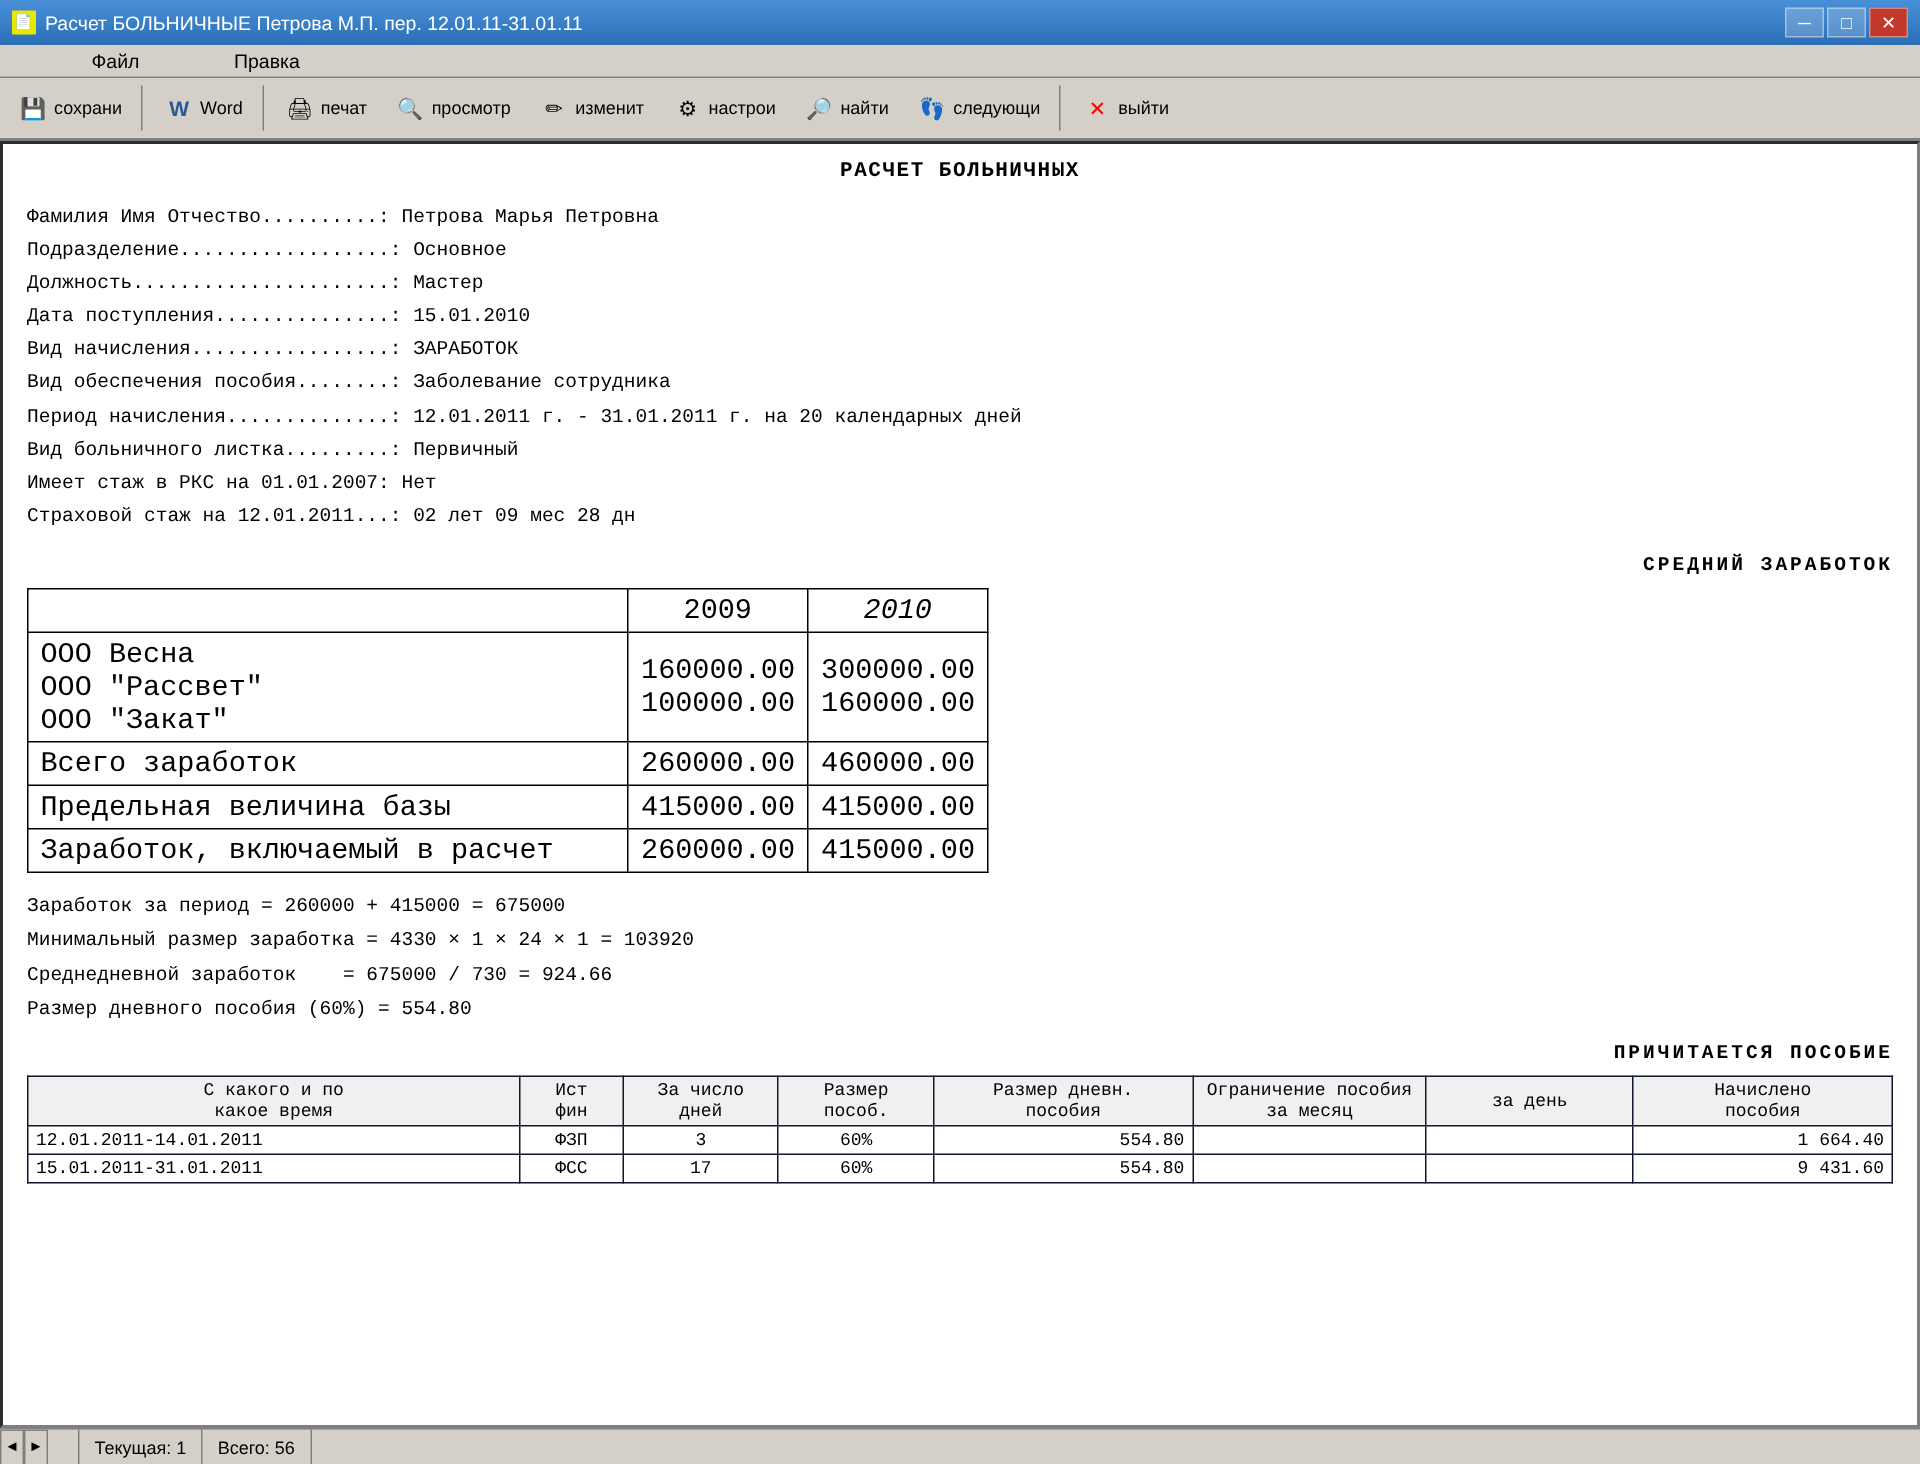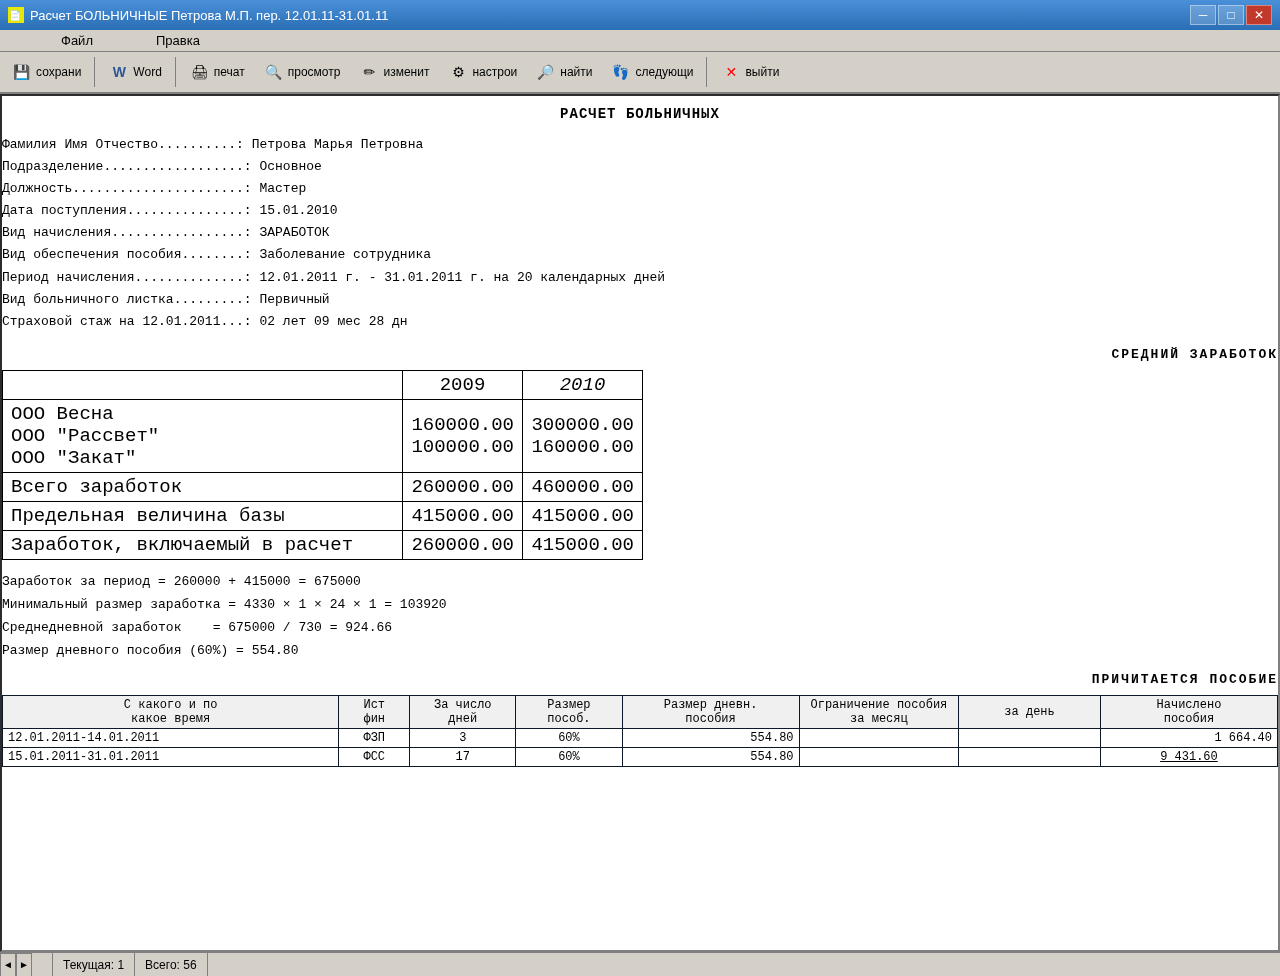--- a/index.html
+++ b/index.html
@@ -93,21 +93,21 @@
       background: #808080;
       margin: 0 2px;
     }
     
     .main-window {
       background: white;
       margin: 0;
       height: calc(976px - 30px - 22px - 42px - 24px);
       overflow-y: auto;
       overflow-x: auto;
-      padding: 10px 0;
+      padding: 10px 16px;
       border: 2px inset #808080;
     }
     .content-title {
       text-align: center;
       font-weight: bold;
       font-size: 14px;
       margin-bottom: 12px;
       letter-spacing: 1px;
     }
     .info-block {
@@ -252,20 +252,21 @@
   <div class="info-block">
     <div id="info-lines-container">
         <div class="info-line">Фамилия Имя Отчество..........: Петрова Марья Петровна</div>
         <div class="info-line">Подразделение..................: Основное</div>
         <div class="info-line">Должность......................: Мастер</div>
         <div class="info-line">Дата поступления...............: 15.01.2010</div>
         <div class="info-line">Вид начисления.................: ЗАРАБОТОК</div>
         <div class="info-line">Вид обеспечения пособия........: Заболевание сотрудника</div>
         <div class="info-line">Период начисления..............: 12.01.2011 г. - 31.01.2011 г. на 20 календарных дней</div>
         <div class="info-line">Вид больничного листка.........: Первичный</div>
+        <div class="info-line">Имеет стаж в РКС на 01.01.2007: Нет</div>
         <div class="info-line">Страховой стаж на 12.01.2011...: 02 лет 09 мес 28 дн</div>
       </div>
   </div>
 
   <div class="section-title">СРЕДНИЙ   ЗАРАБОТОК</div>
 
   <table class="data-table" style="min-width: 600px;">
     <thead>
       <tr>
         <th style="width:400px; border:1px solid #000;"></th>
@@ -343,21 +344,21 @@
     <td style="text-align:right;">1 664.40</td>
   </tr>
         <tr>
     <td>15.01.2011-31.01.2011</td>
     <td style="text-align:center;">ФСС</td>
     <td style="text-align:center;">17</td>
     <td style="text-align:center;">60%</td>
     <td style="text-align:right;">554.80</td>
     <td></td>
     <td></td>
-    <td style="text-align:center;text-decoration:underline;">9 431.60</td>
+    <td style="text-align:right;">9 431.60</td>
   </tr>
       </tbody>
   </table>
 
 </div>
 
 <div class="status-bar">
   <div class="scroll-btn">◄</div>
   <div class="scroll-btn">►</div>
   <div class="status-cell"></div>

